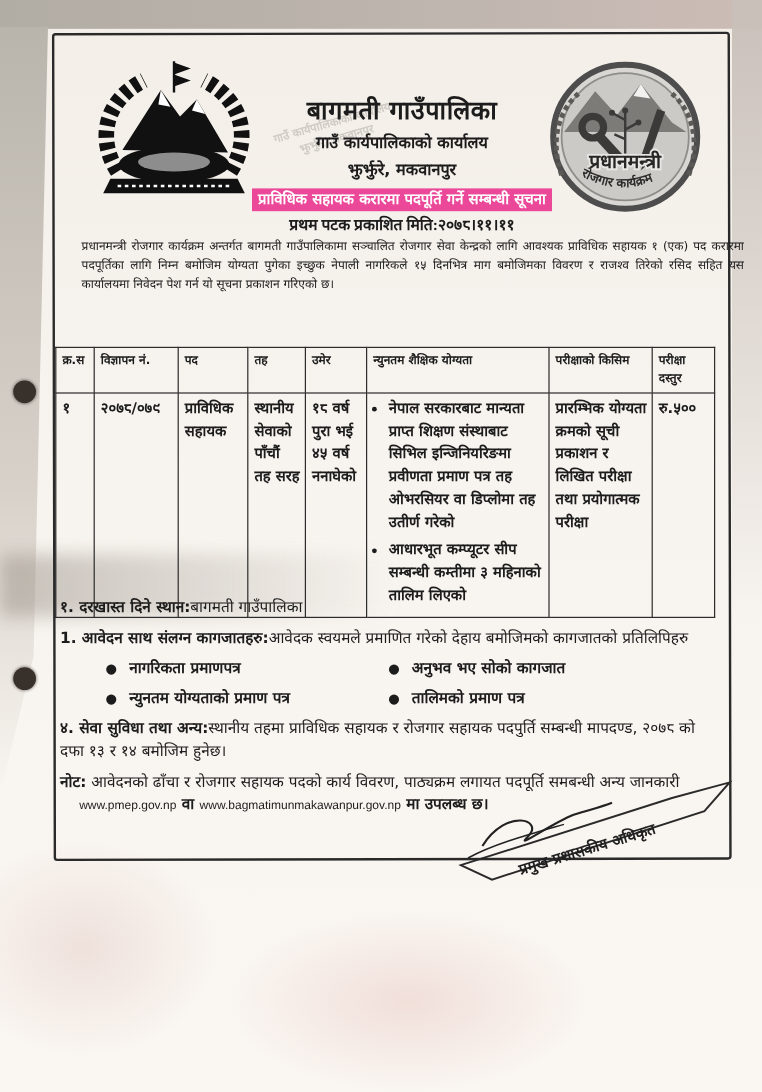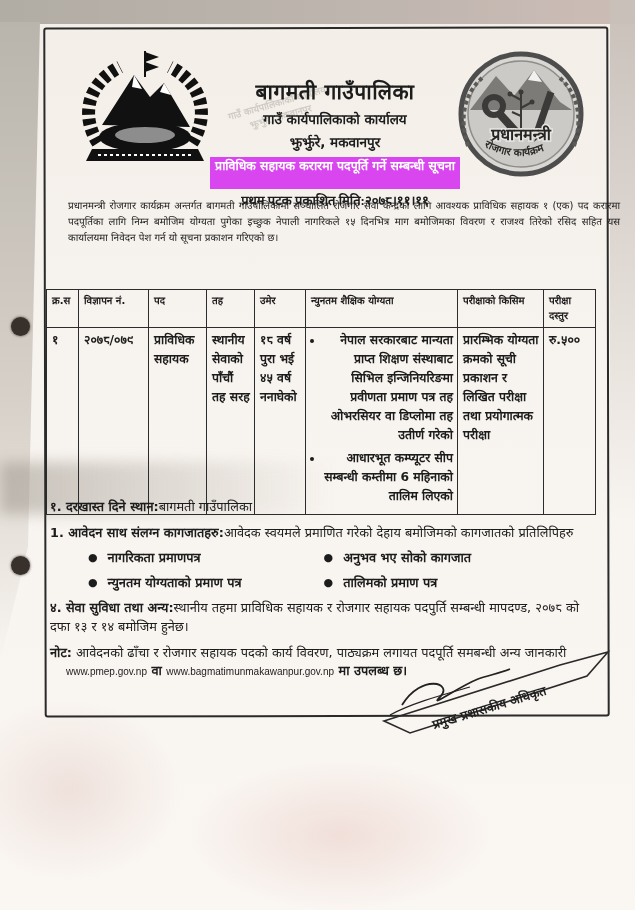--- a/index.html
+++ b/index.html
@@ -18,31 +18,31 @@
   .smudge-pink1{left:190px;top:760px;width:300px;height:150px;background:radial-gradient(closest-side,rgba(224,180,172,.35),rgba(224,180,172,0));}
   .smudge-pink2{left:-40px;top:700px;width:220px;height:180px;background:radial-gradient(closest-side,rgba(214,178,170,.3),rgba(214,178,170,0));}
   .punch{width:19px;height:19px;border-radius:50%;background:#38302a;box-shadow:0 0 2px 1px rgba(56,48,42,.4);}
   
   .frame{left:44px;top:27px;width:561px;height:686px;border:2.5px solid #2a2a2a;border-radius:3px;transform:rotate(-.12deg);}
   
   .hdr{left:206px;top:80px;width:258px;text-align:center;line-height:1.15;}
   .org{font-size:21px;font-weight:700;letter-spacing:.5px;}
   .office{font-size:13.5px;font-weight:700;margin-top:8px;}
   .addr{font-size:13.5px;font-weight:700;margin-top:7px;}
-  .bar{display:inline-block;margin-top:7px;background:#d946ef;color:#fff;font-size:12.4px;font-weight:700;padding:2px 5px 16px;white-space:nowrap;}
+  .bar{display:inline-block;margin-top:7px;background:#ec4899;color:#fff;font-size:12.4px;font-weight:700;padding:2px 5px 3px;white-space:nowrap;}
   .pub{font-size:13px;font-weight:700;margin-top:5px;white-space:nowrap;font-family:Liberation Serif, serif;}
   .ghost-stamp{left:214px;top:96px;width:130px;transform:rotate(-16deg);opacity:.27;color:#6e6a63;font-size:9.5px;font-weight:700;line-height:1.5;text-align:center;pointer-events:none;}
   
   .intro{left:68px;top:198px;width:552px;font-size:10px;font-weight:400;line-height:1.62;text-align:justify;}
   
   table.vac{left:46px;top:289px;width:549px;border-collapse:collapse;table-layout:fixed;position:absolute;}
   table.vac th,table.vac td{border:1.7px solid #2c2c2c;padding:3px 4px 4px 5px;vertical-align:top;text-align:left;}
   table.vac th{font-size:10px;font-weight:700;line-height:1.5;}
   table.vac td{font-size:12.3px;font-weight:600;line-height:1.55;}
-  td.qual ul{margin:0;padding-left:13px;list-style:disc;text-align:right;}
+  td.qual ul{margin:0;padding-left:13px;list-style:disc;}
   td.qual li{margin:0 0 4px 0;}
   
   .notes{left:50px;top:498px;width:550px;font-size:12.8px;line-height:1.45;}
   .nitem{margin-bottom:7px;}
   .nitem b{font-weight:700;}
   .docgrid{display:grid;grid-template-columns:46% 54%;padding-left:38px;row-gap:6px;margin:2px 0 7px;}
   .doc{display:flex;gap:10px;font-weight:600;}
   .doc .blt{font-size:11px;line-height:1.7;}
   .urls{padding-left:16px;font-weight:600;}
   .url{font-family:"Liberation Sans","DejaVu Sans",sans-serif;font-size:10px;font-weight:400;}
@@ -141,21 +141,21 @@
   </tr>
   <tr>
     <td>१</td>
     <td>२०७८/०७९</td>
     <td>प्राविधिक सहायक</td>
     <td>स्थानीय सेवाको पाँचौं तह सरह</td>
     <td>१८ वर्ष पुरा भई ४५ वर्ष ननाघेको</td>
     <td class="qual">
       <ul>
         <li>नेपाल सरकारबाट मान्यता प्राप्त शिक्षण संस्थाबाट सिभिल इन्जिनियरिङमा प्रवीणता प्रमाण पत्र तह ओभरसियर वा डिप्लोमा तह उतीर्ण गरेको</li>
-        <li>आधारभूत कम्प्यूटर सीप सम्बन्धी कम्तीमा 6 महिनाको तालिम लिएको</li>
+        <li>आधारभूत कम्प्यूटर सीप सम्बन्धी कम्तीमा ३ महिनाको तालिम लिएको</li>
       </ul>
     </td>
     <td>प्रारम्भिक योग्यता क्रमको सूची प्रकाशन र लिखित परीक्षा तथा प्रयोगात्मक परीक्षा</td>
     <td>रु.५००</td>
   </tr>
 </tbody>
   </table>
 
 <div class="abs notes">
   <div class="nitem">

